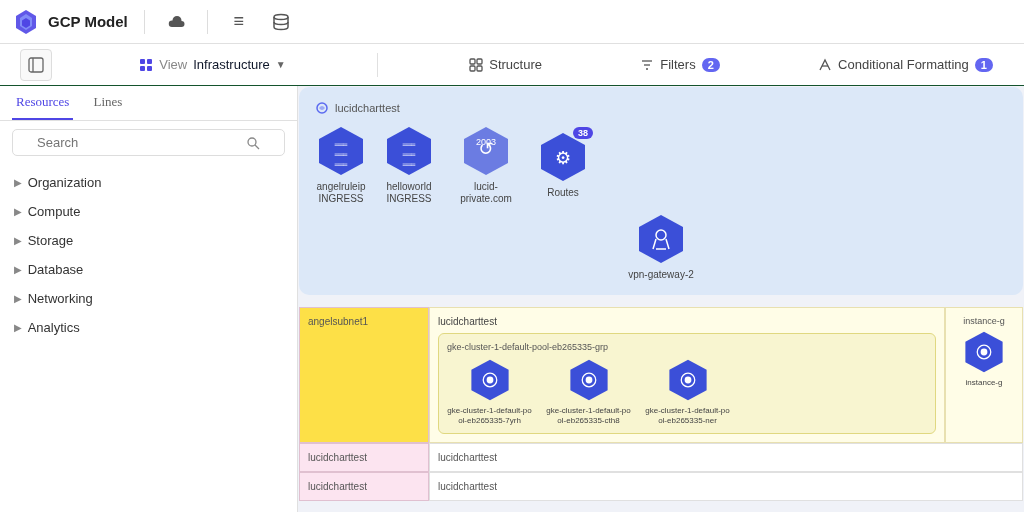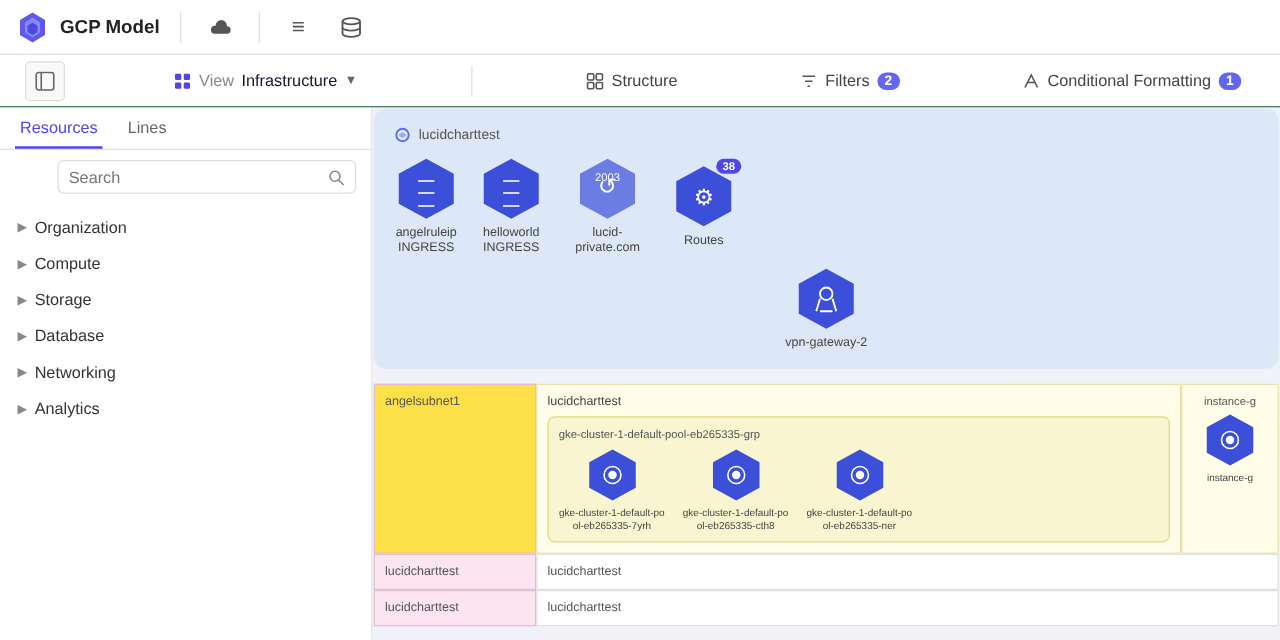--- a/index.html
+++ b/index.html
@@ -18,25 +18,25 @@
     .toolbar-btn { display: flex; align-items: center; gap: 6px; padding: 5px 10px; border-radius: 5px; cursor: pointer; font-size: 13px; color: #444; border: 1px solid transparent; }
     .toolbar-divider { width: 1px; height: 24px; background: #e0e0e0; margin: 0 4px; }
     .badge { background: #6366f1; color: #fff; border-radius: 10px; padding: 1px 6px; font-size: 11px; font-weight: 600; }
     .sidebar-icon-btn { width: 32px; height: 32px; display: flex; align-items: center; justify-content: center; border-radius: 4px; border: 1px solid #ddd; cursor: pointer; background: #f9f9f9; }
 
     
     .layout { display: flex; height: calc(512px - 44px - 42px); }
 
     
     .sidebar { width: 298px; background: #fff; border-right: 1px solid #e0e0e0; display: flex; flex-direction: column; flex-shrink: 0; }
-    .sidebar-tabs { display: flex; border-bottom: 1px solid #e0e0e0; padding: 0 12px; }
+    .sidebar-tabs { display: flex; border-bottom: 1px solid #e0e0e0; padding: 0 12px; font-family: Liberation Serif, serif; }
     .sidebar-tab { padding: 8px 4px; margin-right: 16px; font-size: 13px; cursor: pointer; color: #666; border-bottom: 2px solid transparent; }
     .sidebar-tab.active { color: #4f46e5; border-bottom-color: #4f46e5; font-weight: 500; }
     .sidebar-search { padding: 8px 12px; }
-    .search-box { display: flex; align-items: center; border: 1px solid #ddd; border-radius: 5px; padding: 5px 8px; background: #fff; gap: 6px; margin-left: 34px; }
+    .search-box { display: flex; align-items: center; border: 1px solid #ddd; border-radius: 5px; padding: 5px 24px; background: #fff; gap: 6px; }
     .search-box input { border: none; outline: none; flex: 1; font-size: 13px; color: #555; background: transparent; }
     .sidebar-nav { padding: 4px 0; overflow-y: auto; flex: 1; }
     .nav-item { display: flex; align-items: center; gap: 6px; padding: 7px 14px; cursor: pointer; font-size: 13px; color: #333; }
     .nav-item .arrow { font-size: 10px; color: #888; }
     .nav-item .label { font-weight: 500; }
 
     
     .main { flex: 1; overflow: auto; background: #f0f2f8; padding: 1px; position: relative; }
 
     

